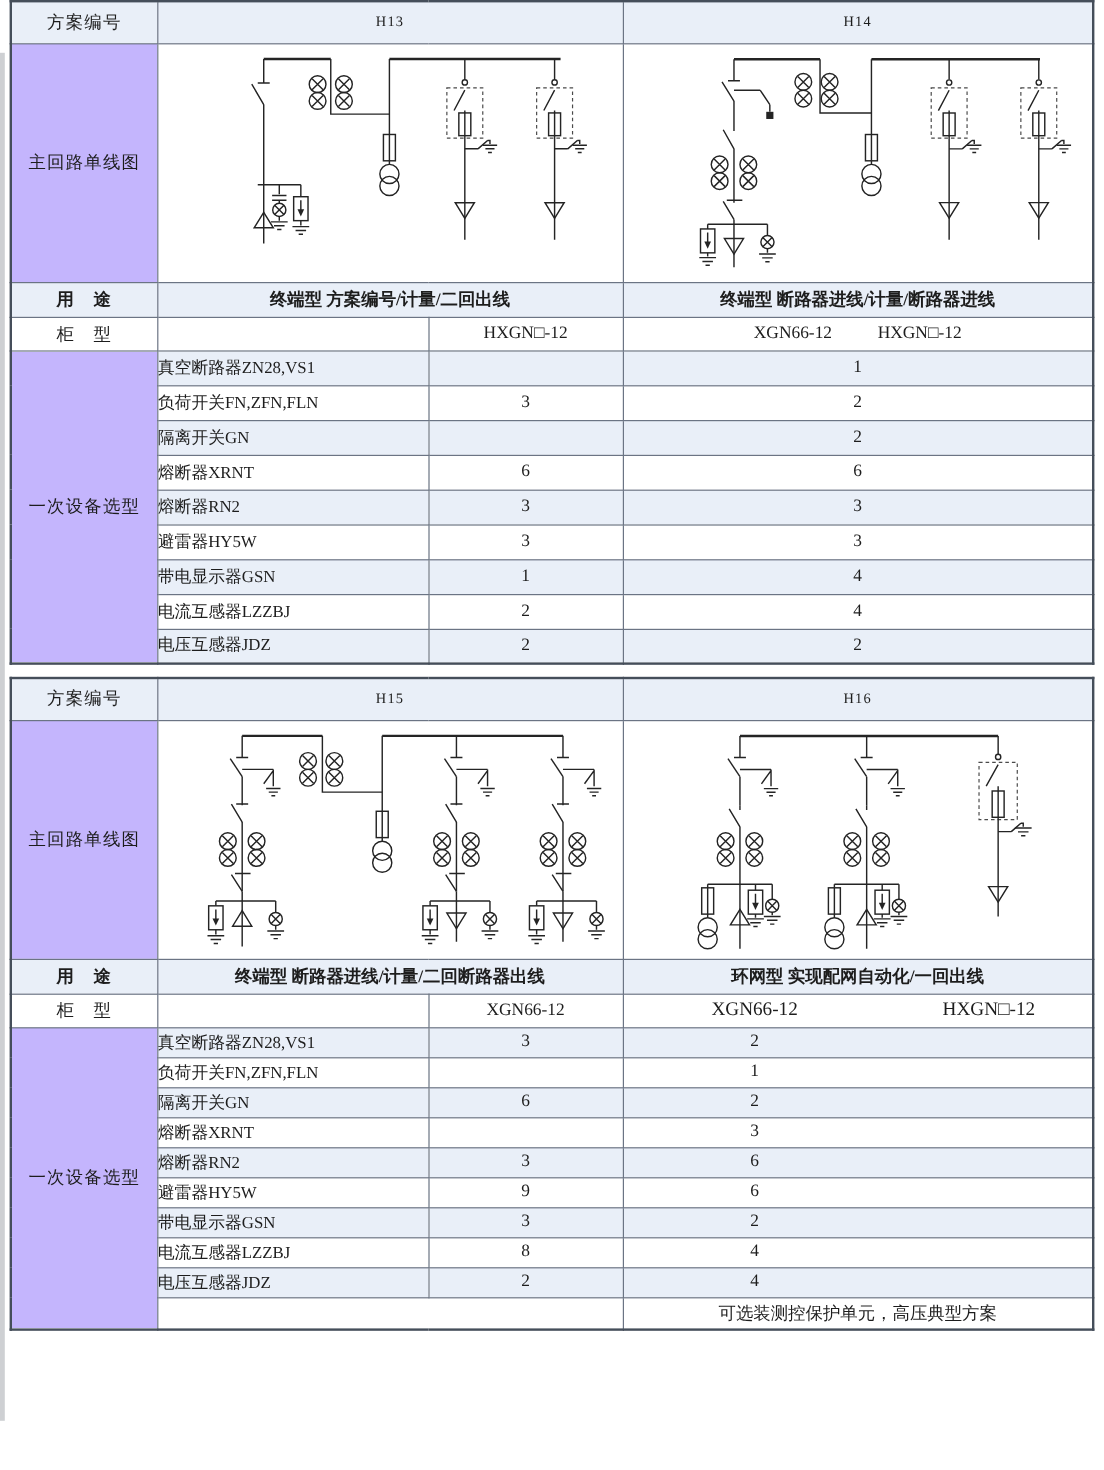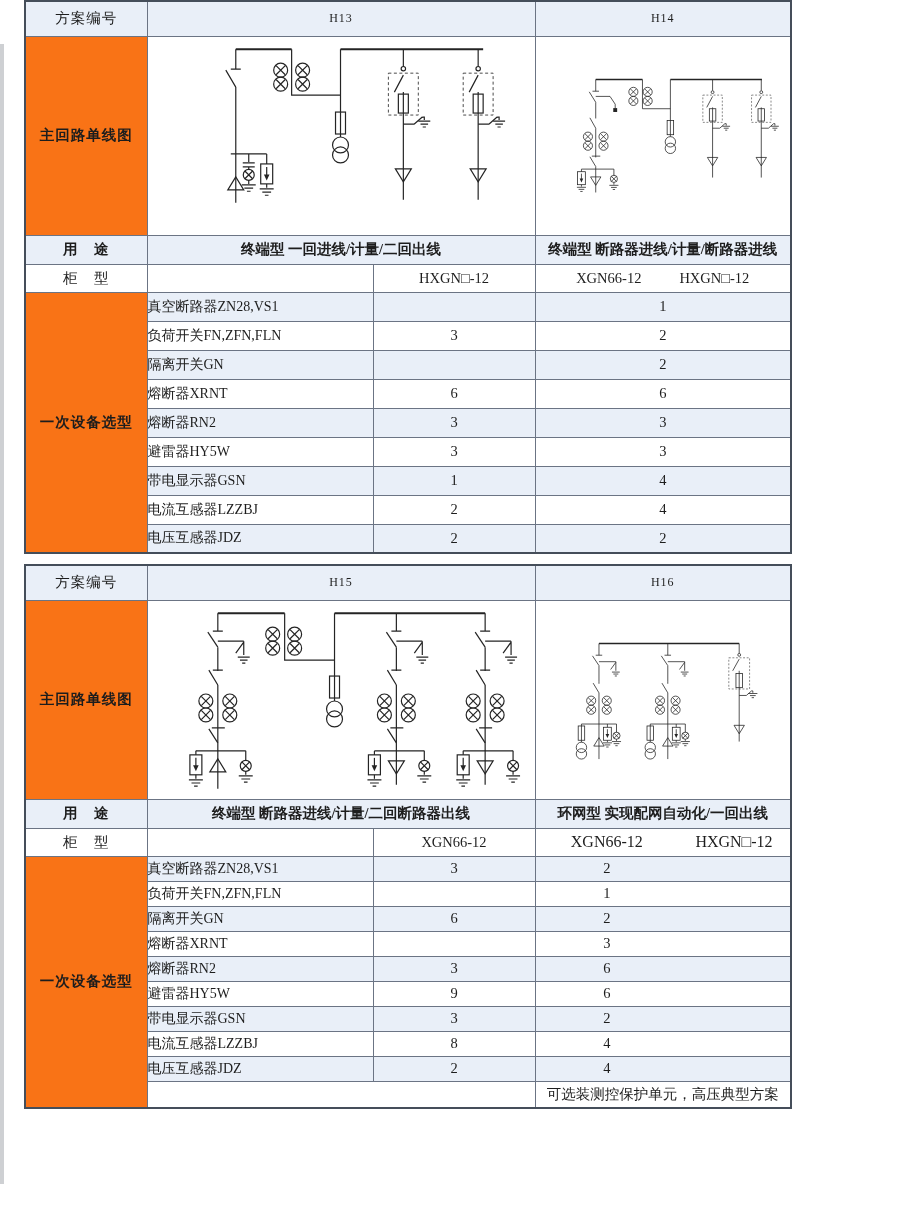--- a/index.html
+++ b/index.html
@@ -1,26 +1,26 @@
 <!DOCTYPE html>
 <html><head>
 <meta charset="utf-8">
 <style>
   html,body{margin:0;padding:0;background:#fff;}
   .page{position:relative;width:920px;height:1225px;background:#ffffff;overflow:hidden;
         font-family:"Liberation Serif","DejaVu Serif",serif;color:#1d1d1d;}
   .page::before{content:"";position:absolute;left:0;top:44px;width:4px;height:1140px;background:#9da1a8;opacity:.5;}
   .title{margin:12px 0 7px 5px;font-size:15.5px;letter-spacing:.5px;color:#111;}
-  table.tbl{border-collapse:collapse;table-layout:fixed;margin-left:24px;width:768px;
+  table.tbl{border-collapse:collapse;table-layout:fixed;margin-left:8px;width:904px;
             border:2px solid #454e5a;}
   table.tbl td{border:1px solid #6b7484;padding:0;overflow:hidden;}
   .t2{margin-top:10px;}
   .shade{background:#e9eff8;}
   .lbl{text-align:center;font-size:14.5px;letter-spacing:1px;}
-  .white{background:#f97316;font-weight:bold;}
+  .white{background:#c4b5fd;}
   .ctr{text-align:center;font-size:14.5px;}
   .hdr{font-size:12px;letter-spacing:1px;}
   .name{font-size:14px;padding-left:9px;text-align:left;}
   .diag{background:#fff;}
   .diag svg{display:block;width:100%;height:198px;}
   .r-hdr{height:35px;} .r-diag{height:198px;} .r-use{height:29px;font-weight:bold;} .r-cab{height:28px;}
   .t1 .r-eq{height:29px;} .t2 .r-eq{height:25px;} .r-foot{height:27px;}
   .cab2{display:flex;justify-content:center;gap:38px;}
   .cabsplit{display:flex;width:100%;}
   .cabsplit .half{width:56%;text-align:center;}
@@ -191,21 +191,21 @@
                 <path class="ln" d="M207 97 V100"></path>
                 <use href="#pt" x="207" y="108"></use>
           </g>
           <use href="#feeder" x="272" y="12"></use>
           <use href="#feeder" x="347" y="12"></use>
         </svg>
       </td>
     </tr>
     <tr class="r-use shade">
       <td class="lbl">用　途</td>
-      <td colspan="2" class="ctr">终端型 一回进线/计量/二回出线</td>
+      <td colspan="2" class="ctr">终端型 方案编号/计量/二回出线</td>
       <td class="ctr">终端型 断路器进线/计量/断路器进线</td>
     </tr>
     <tr class="r-cab">
       <td class="lbl">柜　型</td>
       <td class="ctr"></td>
       <td class="ctr">HXGN□-12</td>
       <td class="ctr">
         <div class="cab2">
           <span>XGN66-12</span>
           <span>HXGN□-12</span>

